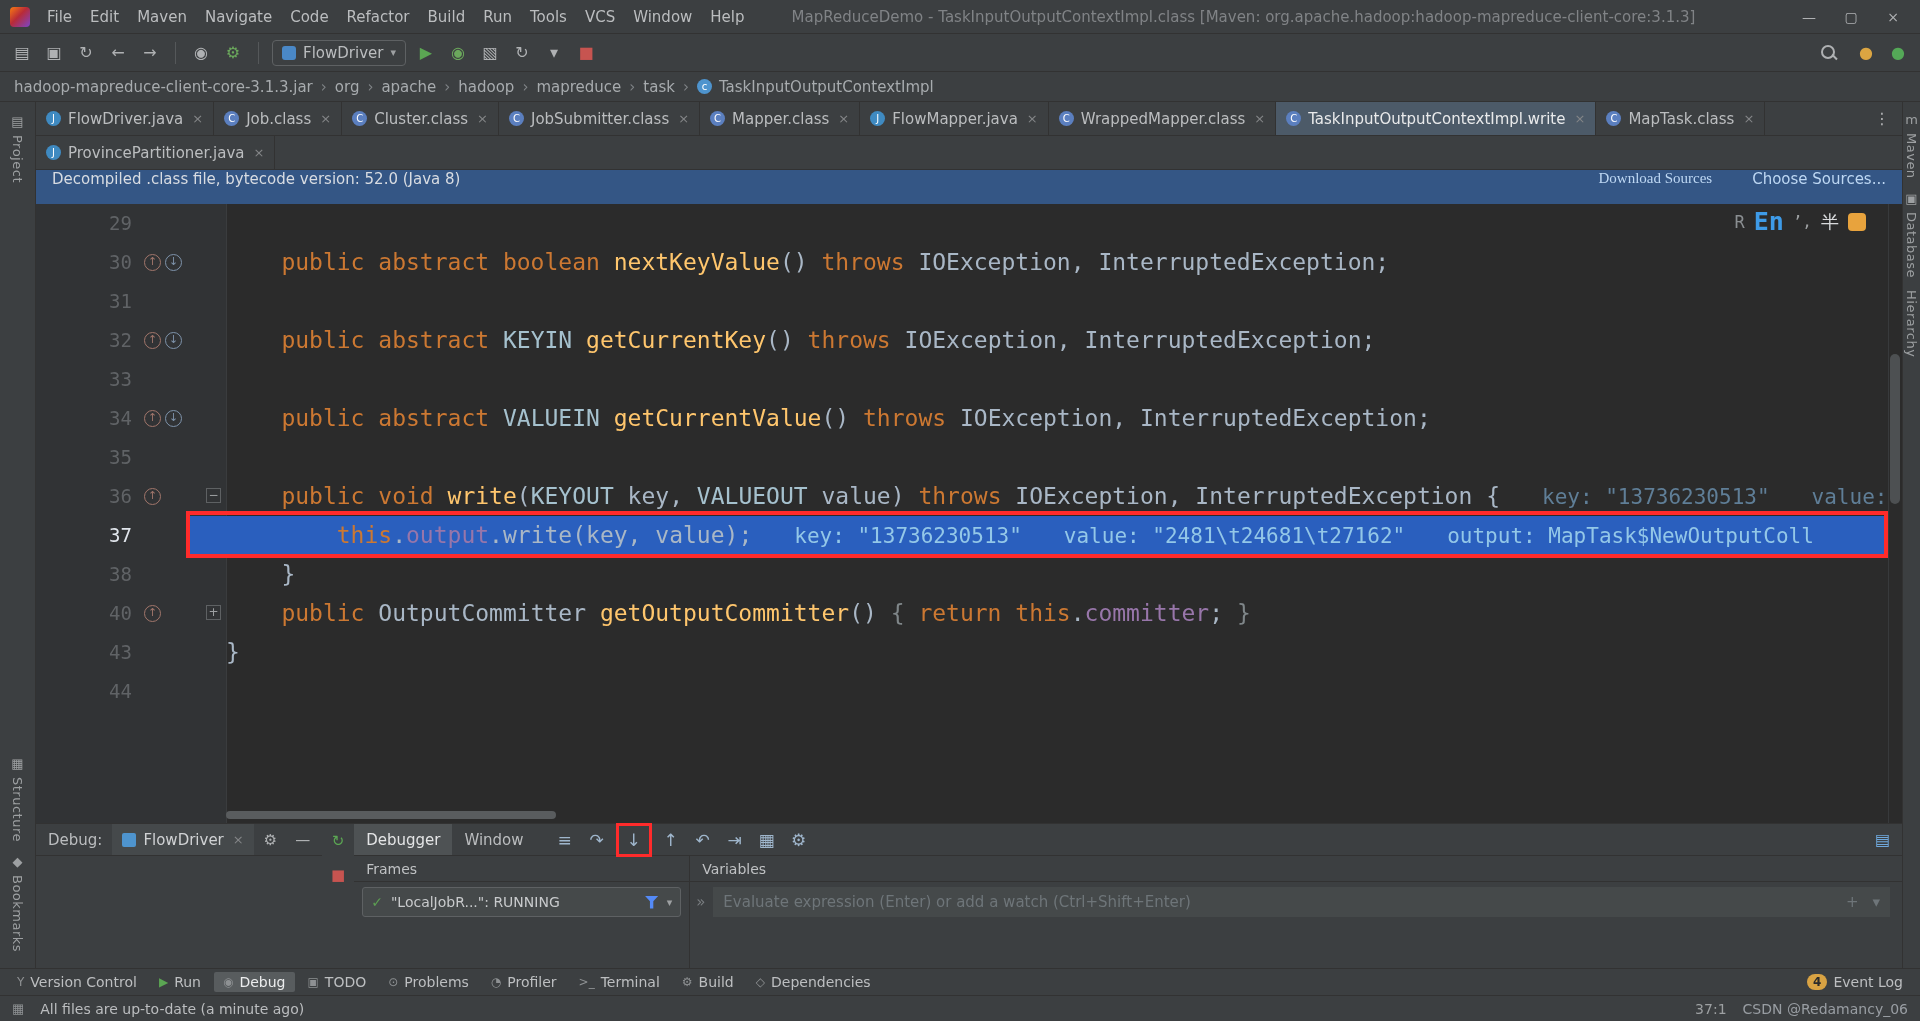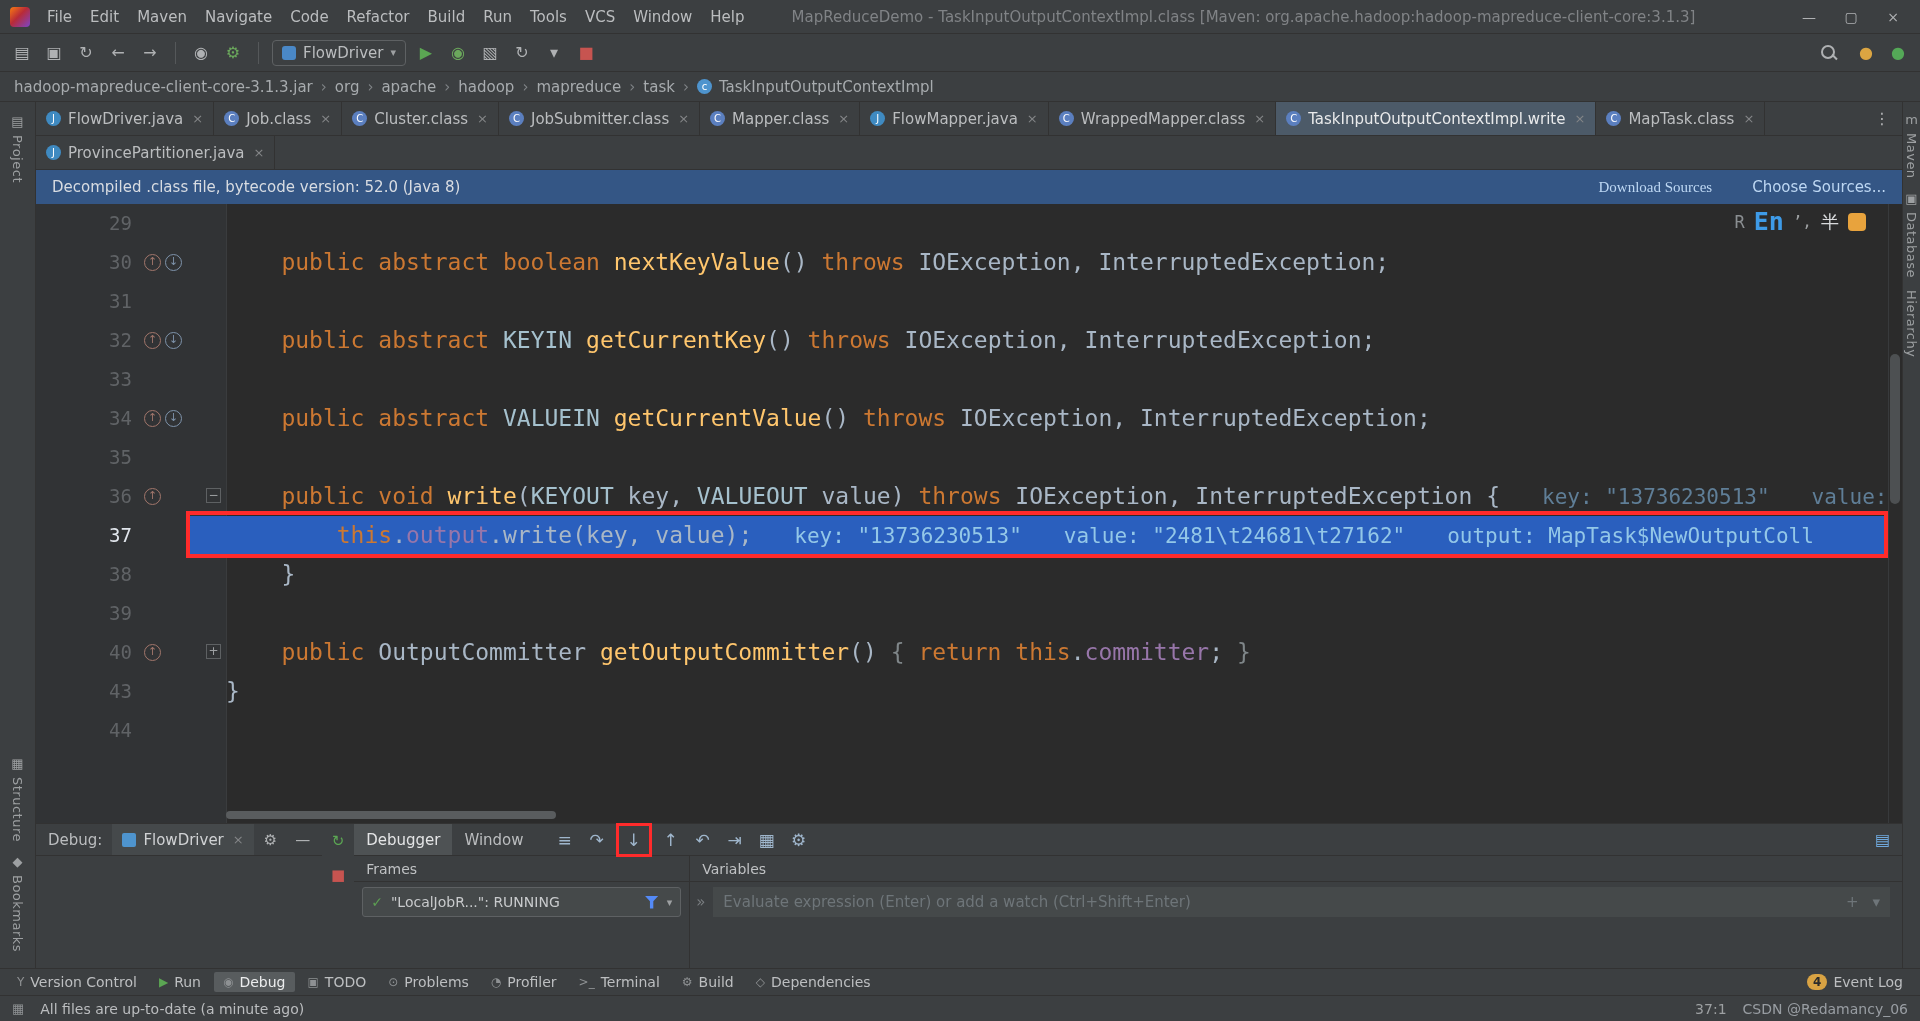--- a/index.html
+++ b/index.html
@@ -52,21 +52,21 @@
 
 .tabsrow { height:34px; display:flex; align-items:stretch; background:#3C3F41; border-bottom:1px solid #323232; }
 .tab { display:flex; align-items:center; gap:7px; padding:0 10px; border-right:1px solid #323232; color:#BBBDBF; white-space:nowrap; }
 .tab.active { background:#4C5A68; color:#E9EAEB; }
 .ficon { width:15px; height:15px; border-radius:50%; color:#fff; font-size:10px; display:flex; align-items:center; justify-content:center; flex:none; }
 .ficon.j { background:#3F8AC1; } .ficon.c { background:#5B7FBF; }
 .tclose { color:#848688; font-size:13px; margin-left:2px; }
 .more-tabs { margin-left:auto; display:flex; align-items:center; padding:0 12px; color:#AFB1B3; font-size:16px; }
 
 
-.banner { height:34px; background:#345685; display:flex; align-items:center; padding:0 16px; color:#D8DCE2; }
+.banner { height:34px; background:#345685; display:flex; align-items:flex-start; padding:0 16px; color:#D8DCE2; }
 .blink { color:#BDD7F3; }
 .blink.first { margin-left:auto; margin-right:40px;font-family:Liberation Serif, serif; }
 
 
 .editor { position:relative; flex:1; background:#2B2B2B; overflow:hidden;
   font-family:"DejaVu Sans Mono","Liberation Mono",monospace; font-size:23px; }
 .editor::before { content:''; position:absolute; left:0; top:0; bottom:0; width:190px; background:#313335; border-right:1px solid #3A3C3E; }
 .lines { position:absolute; left:0; top:0; right:14px; }
 .line { display:flex; height:39px; line-height:39px; position:relative; white-space:pre; }
 .gutter { width:190px; flex:none; display:flex; position:relative; }
@@ -300,21 +300,20 @@
             <div class="line"><div class="gutter"><span class="lnum">29</span><span class="gicons"></span></div><div class="code" style="padding-left: 0ch;"></div></div>
             <div class="line"><div class="gutter"><span class="lnum">30</span><span class="gicons"><span class="gico override">↑</span><span class="gico implement">↓</span></span></div><div class="code" style="padding-left: 4ch;"><span class="tk-kw">public abstract boolean </span><span class="tk-m">nextKeyValue</span><span class="tk-p">() </span><span class="tk-kw">throws</span><span class="tk-p"> IOException, InterruptedException;</span></div></div>
             <div class="line"><div class="gutter"><span class="lnum">31</span><span class="gicons"></span></div><div class="code" style="padding-left: 0ch;"></div></div>
             <div class="line"><div class="gutter"><span class="lnum">32</span><span class="gicons"><span class="gico override">↑</span><span class="gico implement">↓</span></span></div><div class="code" style="padding-left: 4ch;"><span class="tk-kw">public abstract </span><span class="tk-tp">KEYIN</span><span class="tk-p"> </span><span class="tk-m">getCurrentKey</span><span class="tk-p">() </span><span class="tk-kw">throws</span><span class="tk-p"> IOException, InterruptedException;</span></div></div>
             <div class="line"><div class="gutter"><span class="lnum">33</span><span class="gicons"></span></div><div class="code" style="padding-left: 0ch;"></div></div>
             <div class="line"><div class="gutter"><span class="lnum">34</span><span class="gicons"><span class="gico override">↑</span><span class="gico implement">↓</span></span></div><div class="code" style="padding-left: 4ch;"><span class="tk-kw">public abstract </span><span class="tk-tp">VALUEIN</span><span class="tk-p"> </span><span class="tk-m">getCurrentValue</span><span class="tk-p">() </span><span class="tk-kw">throws</span><span class="tk-p"> IOException, InterruptedException;</span></div></div>
             <div class="line"><div class="gutter"><span class="lnum">35</span><span class="gicons"></span></div><div class="code" style="padding-left: 0ch;"></div></div>
             <div class="line"><div class="gutter"><span class="lnum">36</span><span class="gicons"><span class="gico override">↑</span></span><span class="fold">−</span></div><div class="code" style="padding-left: 4ch;"><span class="tk-kw">public void </span><span class="tk-m">write</span><span class="tk-p">(</span><span class="tk-tp">KEYOUT</span><span class="tk-p"> key, </span><span class="tk-tp">VALUEOUT</span><span class="tk-p"> value) </span><span class="tk-kw">throws</span><span class="tk-p"> IOException, InterruptedException {</span><span class="hint">key: "13736230513"</span><span class="hint">value:</span></div></div>
             <div class="line exec"><div class="gutter"><span class="lnum">37</span><span class="gicons"></span></div><div class="code" style="padding-left: 8ch;"><span class="tk-kw">this</span><span class="tk-p">.</span><span class="tk-fld">output</span><span class="tk-p">.</span><span class="tk-p">write</span><span class="tk-p">(key, value);</span><span class="hint">key: "13736230513"</span><span class="hint">value: "2481\t24681\t27162"</span><span class="hint">output: MapTask$NewOutputColl</span></div></div>
             <div class="line"><div class="gutter"><span class="lnum">38</span><span class="gicons"></span></div><div class="code" style="padding-left: 4ch;"><span class="tk-p">}</span></div></div>
-            <div class="line"><div class="gutter"><span class="lnum">39</span><span class="gicons"></span></div><div class="code" style="padding-left: 0ch;"></div></div>
             <div class="line"><div class="gutter"><span class="lnum">40</span><span class="gicons"><span class="gico override">↑</span></span><span class="fold">+</span></div><div class="code" style="padding-left: 4ch;"><span class="tk-kw">public </span><span class="tk-p">OutputCommitter </span><span class="tk-m">getOutputCommitter</span><span class="tk-p">() </span><span class="tk-dim">{ </span><span class="tk-kw">return </span><span class="tk-kw">this</span><span class="tk-p">.</span><span class="tk-fld">committer</span><span class="tk-p">; </span><span class="tk-dim">}</span></div></div>
             <div class="line"><div class="gutter"><span class="lnum">43</span><span class="gicons"></span></div><div class="code" style="padding-left: 0ch;"><span class="tk-p">}</span></div></div>
             <div class="line"><div class="gutter"><span class="lnum">44</span><span class="gicons"></span></div><div class="code" style="padding-left: 0ch;"></div></div>
           </div>
         <div class="ime">
           <span class="r">R</span>
           <span class="en">En</span>
           <span class="p">’,</span>
           <span class="shape">半</span>
           <span class="badge"></span>

